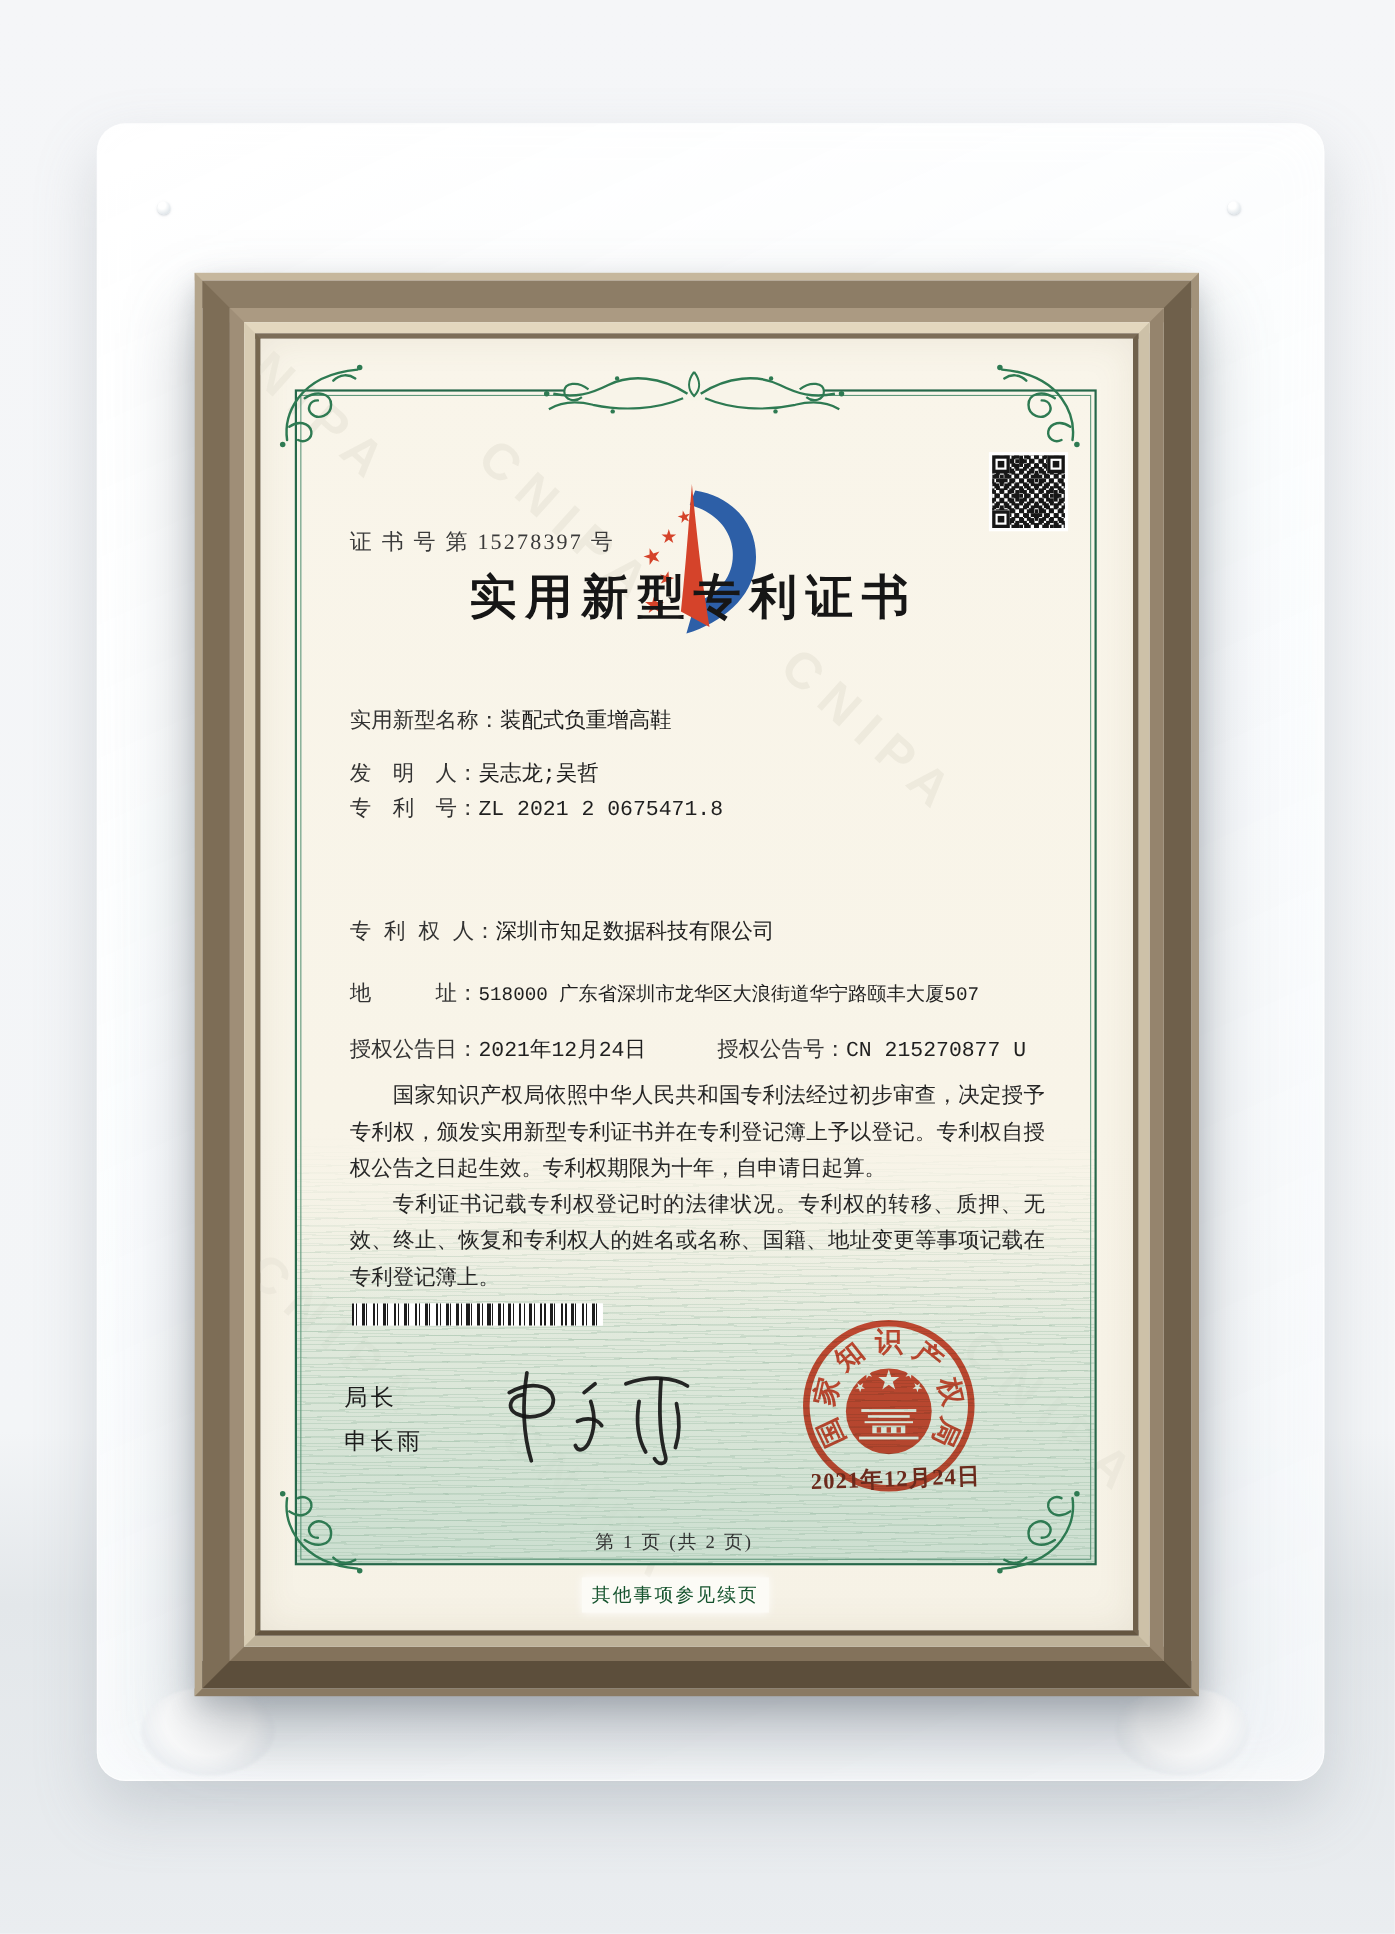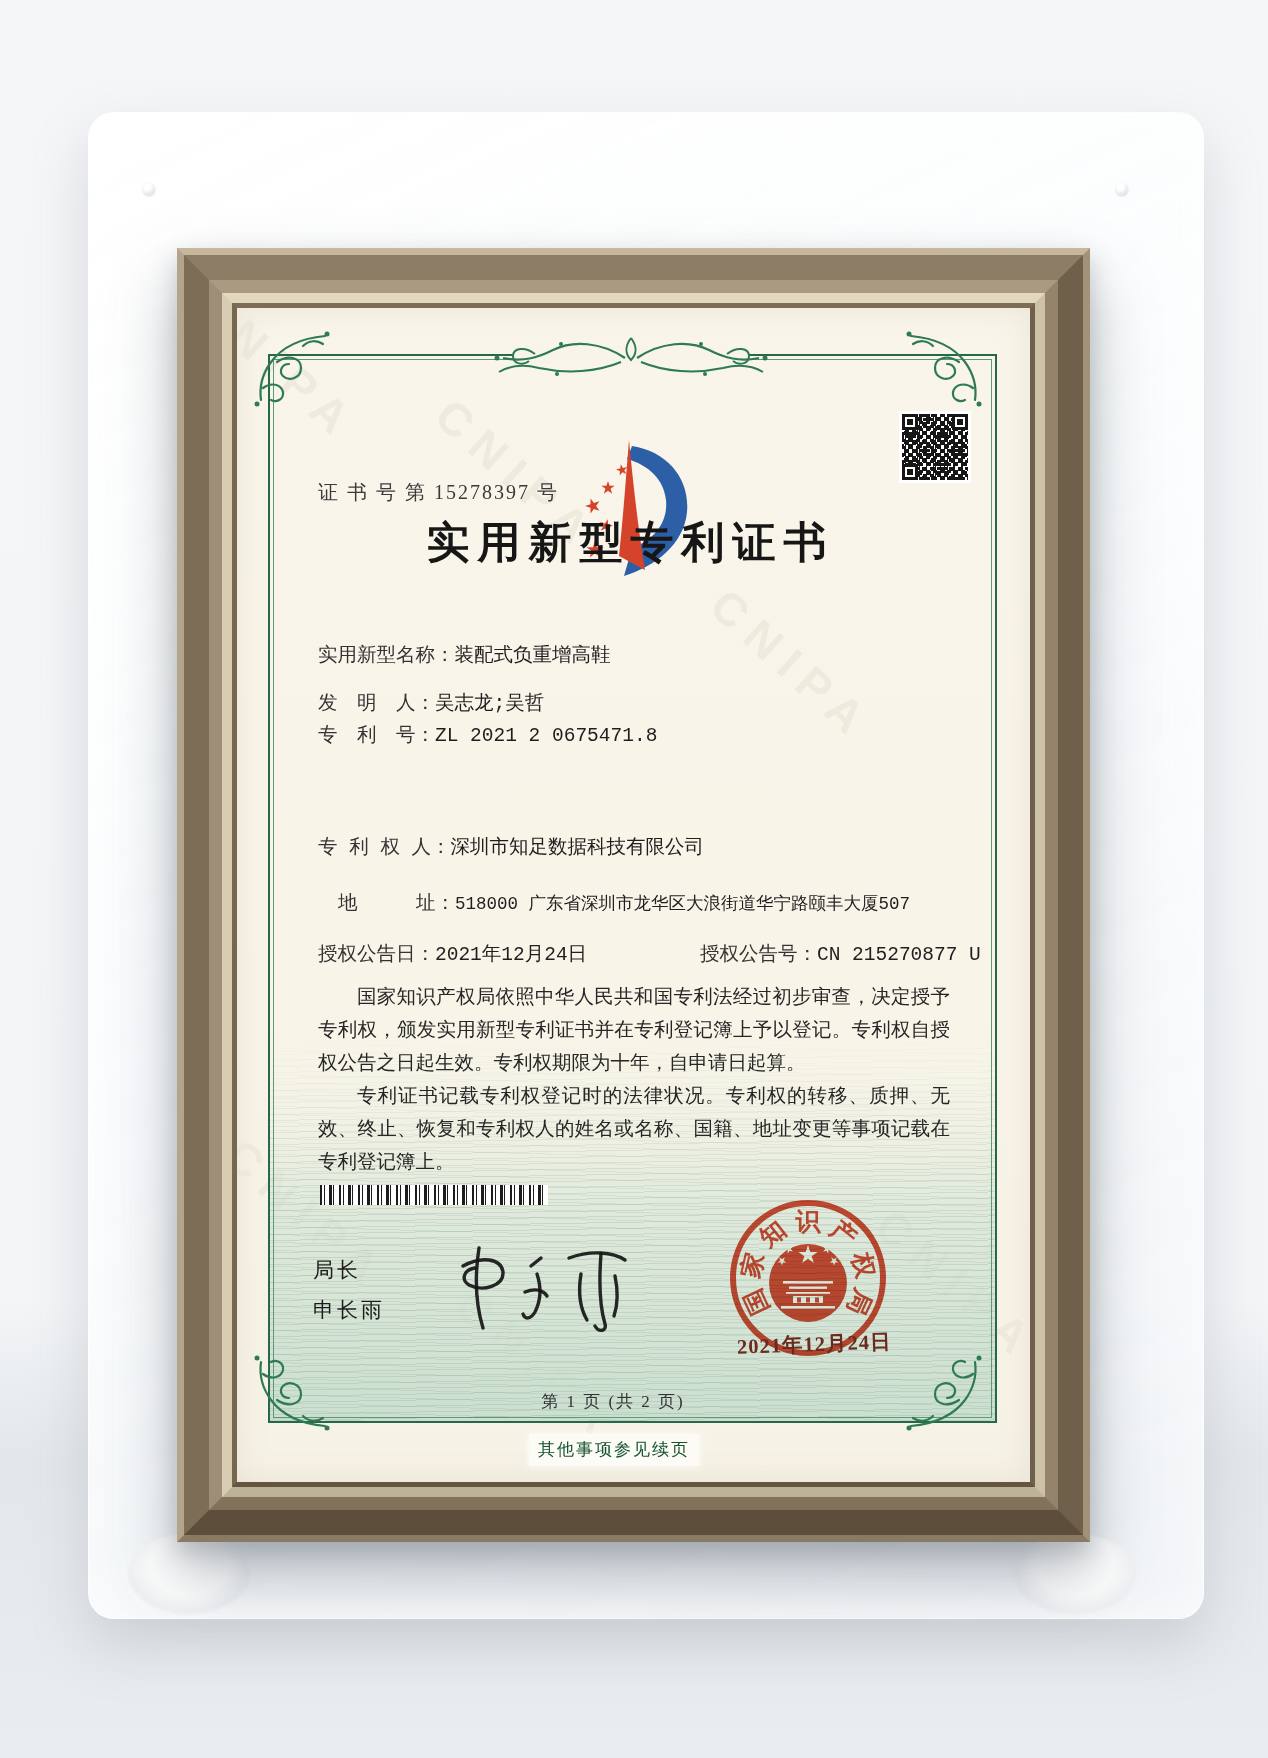--- a/index.html
+++ b/index.html
@@ -76,21 +76,21 @@
 
   .cert-no{left:81px;top:128px;font-size:20px;letter-spacing:2px;color:#3a3a3a;margin-top:43px;}
   .title{
     left:31px;top:206px;width:725px;text-align:center;
     font-size:43px;font-weight:bold;letter-spacing:8px;color:#161616;
   }
   .row{left:81px;width:660px;font-size:19.5px;color:#2c2c2c;white-space:nowrap;font-family:Liberation Mono, monospace;}
   .flabel{color:#333;}
   .fvalue{color:#1f1f1f;}
   .fvalue.small{font-size:17.5px;}
-  .grant2{position:absolute;left:334px;top:0;margin-left:48px;}
+  .grant2{position:absolute;left:334px;top:0;}
   .paras{left:81px;top:672px;width:632px;font-size:19.5px;line-height:33px;color:#262626;text-align:justify;}
   .paras p{margin:0;text-indent:2em;}
 
   .barcode{
     left:83px;top:877px;width:228px;height:20px;background-color:#ffffff;
     background-image:repeating-linear-gradient(90deg,
       #1c1c1c 0 2px,#fff 2px 4px,#1c1c1c 4px 5px,#fff 5px 9px,
       #1c1c1c 9px 12px,#fff 12px 13px,#1c1c1c 13px 14px,#fff 14px 19px);
   }
 
@@ -221,21 +221,21 @@
       </div>
       <div class="abs row" style="top:381px;">
         <span class="flabel">发　明　人：</span><span class="fvalue">吴志龙;吴哲</span>
       </div>
       <div class="abs row" style="top:413px;">
         <span class="flabel">专　利　号：</span><span class="fvalue">ZL 2021 2 0675471.8</span>
       </div>
       <div class="abs row" style="top:525px;">
         <span class="flabel">专 利 权 人：</span><span class="fvalue">深圳市知足数据科技有限公司</span>
       </div>
-      <div class="abs row" style="top:581px;margin-left:20px;">
+      <div class="abs row" style="top:581px;">
         <span class="flabel">地　　　址：</span><span class="fvalue small">518000 广东省深圳市龙华区大浪街道华宁路颐丰大厦507</span>
       </div>
       <div class="abs row" style="top:632px;">
         <span class="flabel">授权公告日：</span><span class="fvalue">2021年12月24日</span>
         <span class="grant2">
           <span class="flabel">授权公告号：</span><span class="fvalue">CN 215270877 U</span>
         </span>
       </div>
 
       <div class="abs paras">

